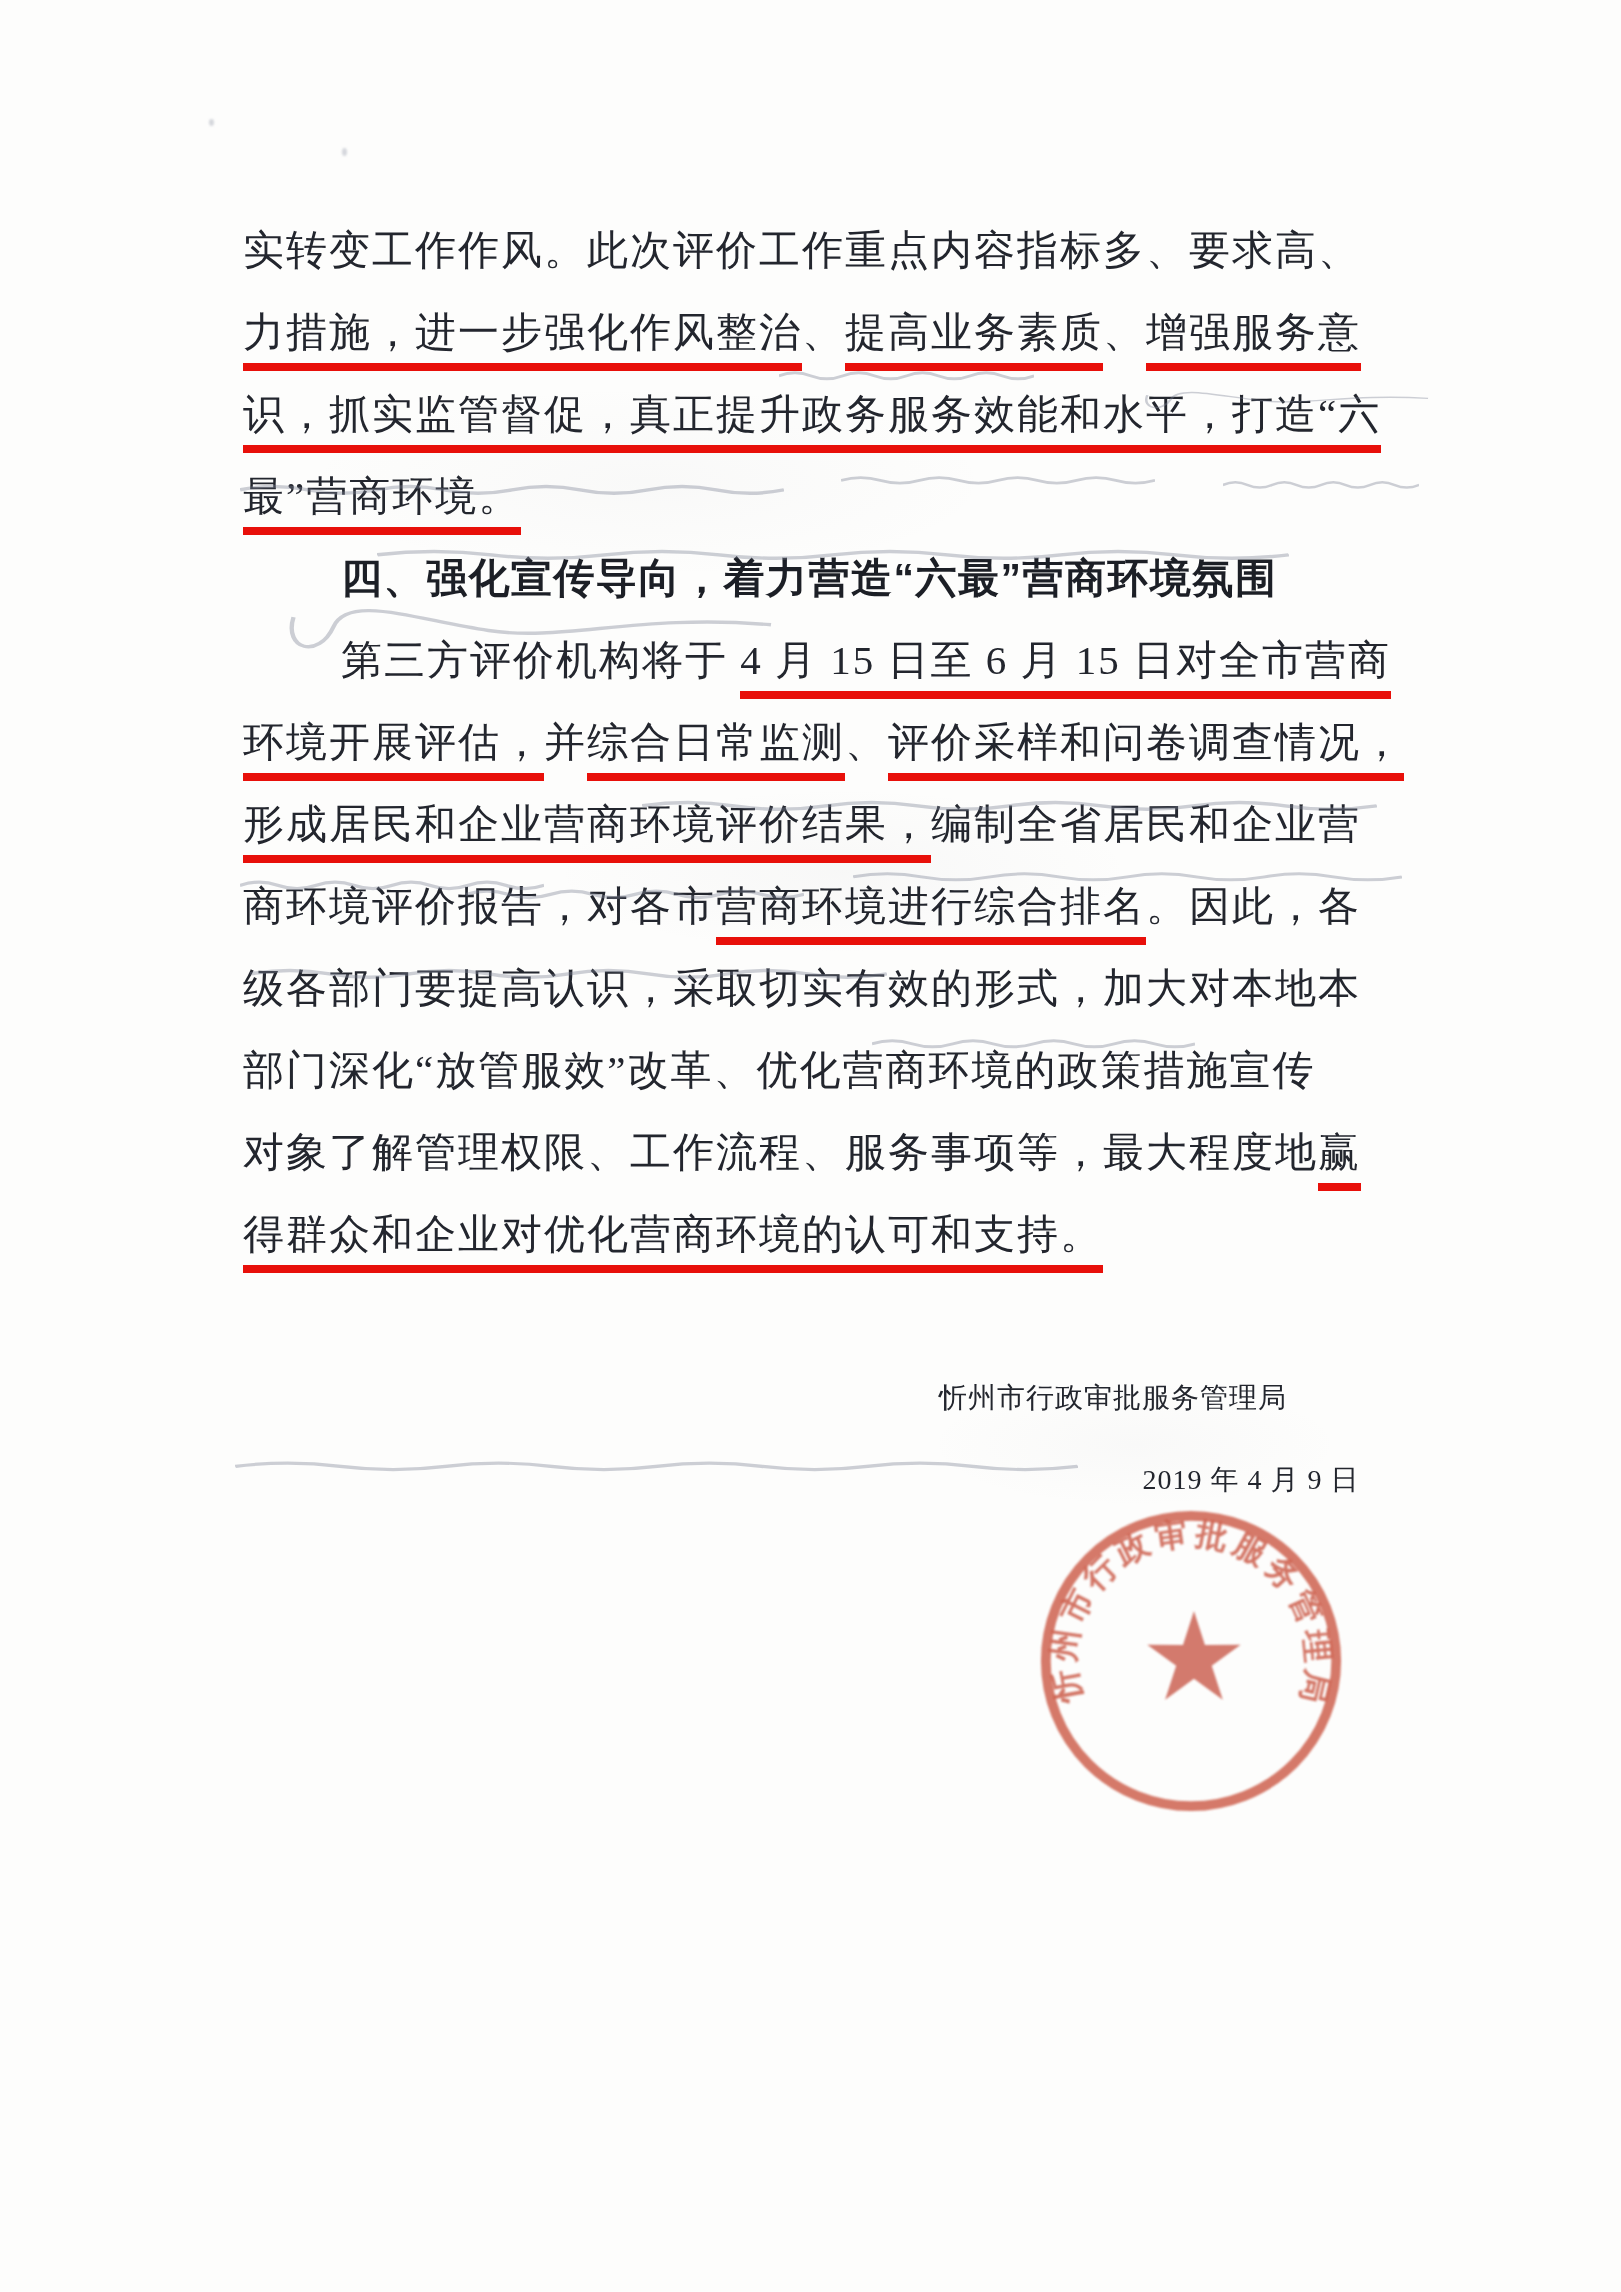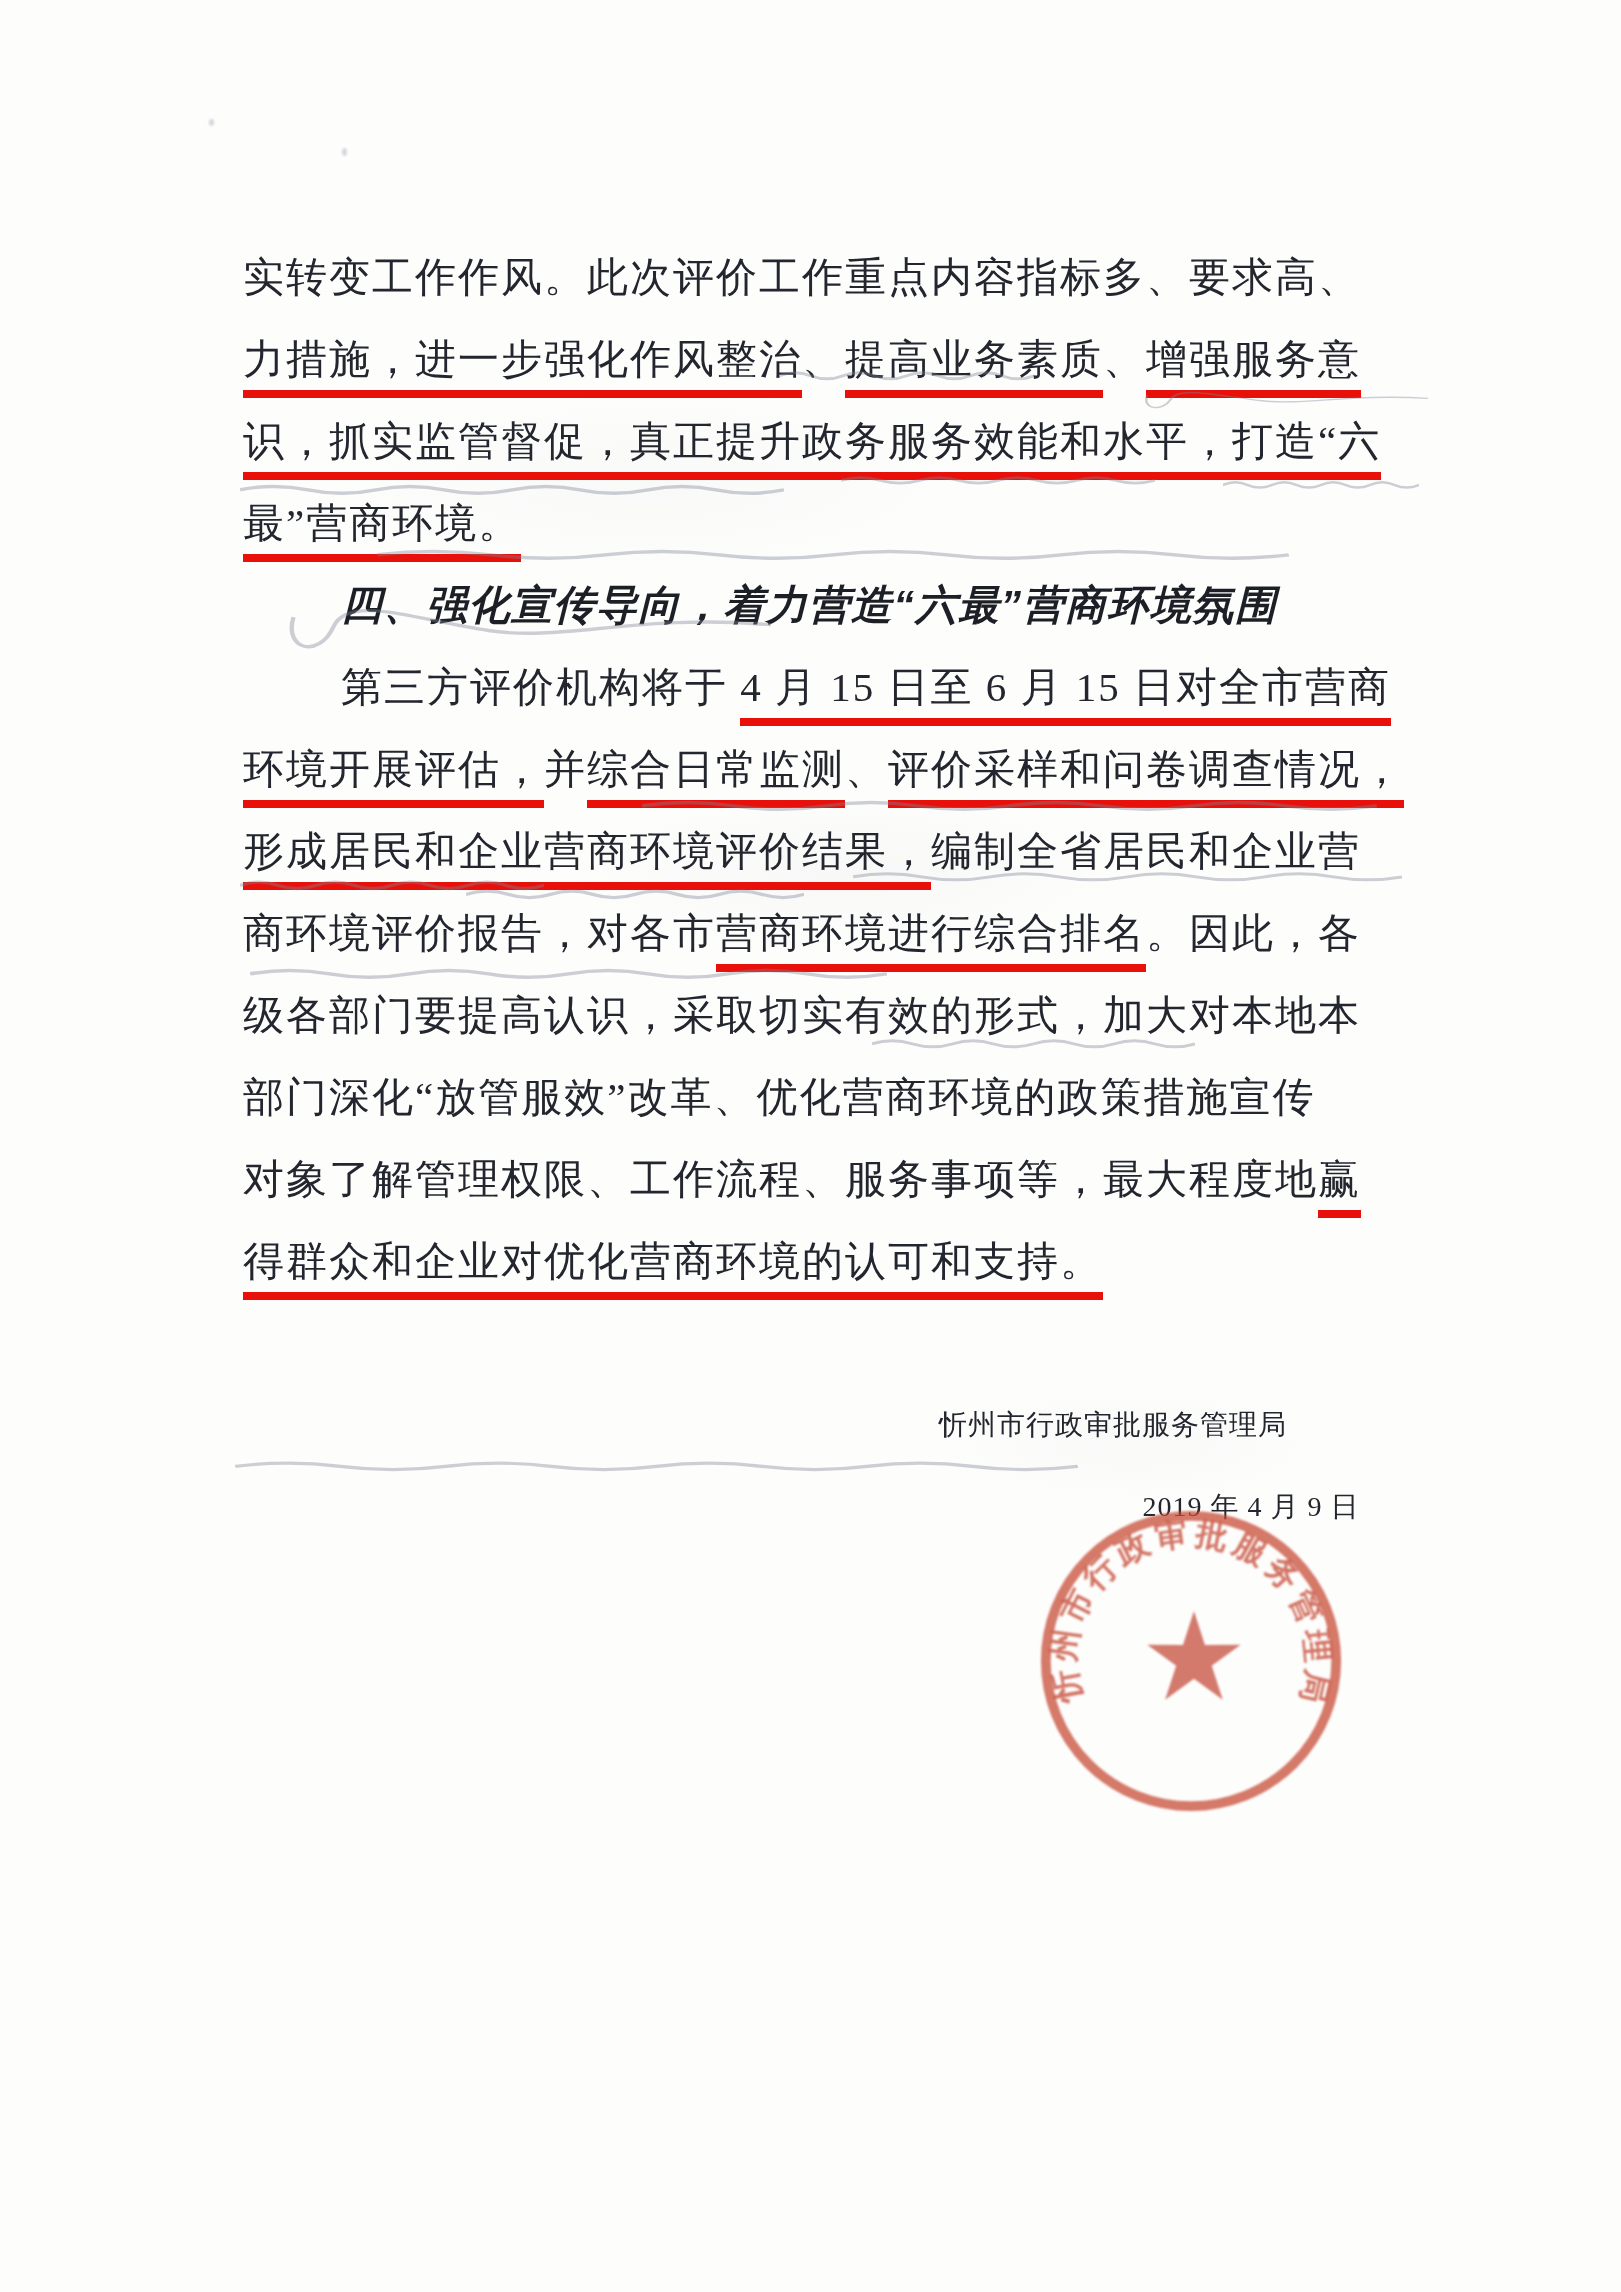--- a/index.html
+++ b/index.html
@@ -9,28 +9,28 @@
     font-family:"Liberation Serif", serif;
   }
   
   .page::before{
     content:""; position:absolute; inset:0; pointer-events:none;
     background:
       radial-gradient(412px 118px at 52% 38%, rgba(150,150,160,0.05), transparent 70%),
       radial-gradient(490px 137px at 40% 21%, rgba(150,150,160,0.04), transparent 70%),
       radial-gradient(294px 88px at 70% 63%, rgba(150,150,160,0.04), transparent 70%);
   }
-  .textblock { position:absolute; left:243px; top:236px; width:1140px; }
+  .textblock { position:absolute; left:243px; top:209px; width:1140px; }
   .line {
     height:82px; line-height:82px; font-size:41px; letter-spacing:2px;
     color:#23262e; white-space:nowrap;
   }
   .line.bold {
     font-family:"Liberation Sans", sans-serif; font-weight:700;
-    letter-spacing:1.5px; color:#1c1f26;font-style:italic;
+    letter-spacing:1.5px; color:#1c1f26;
   }
   .ul {
     border-bottom:8.8px solid var(--red,#e8100a);
     padding-bottom:7.8px;
   }
   .sig {
     margin-top:82px; text-align:right; padding-right:96px;
     font-size:28px; letter-spacing:1px;
   }
   .date { text-align:right; padding-right:23.5px; font-size:28px; letter-spacing:1px; }

